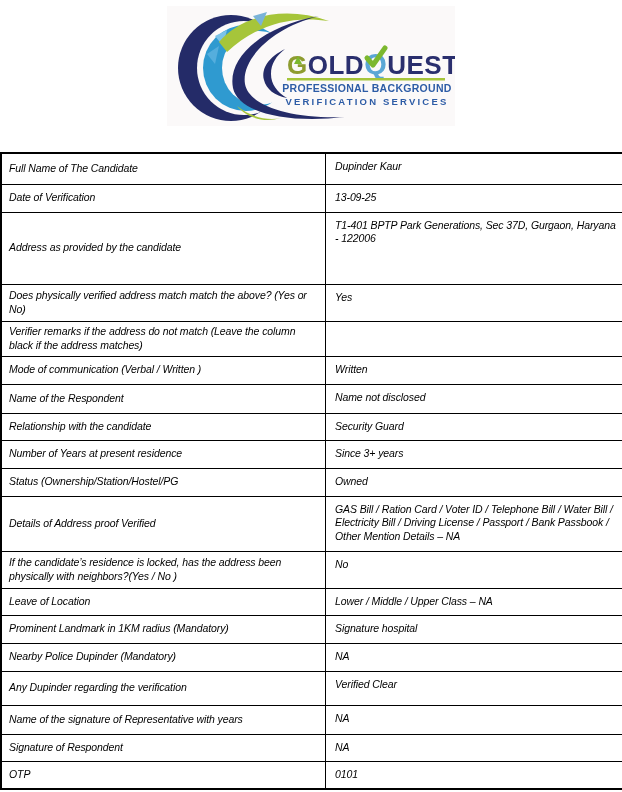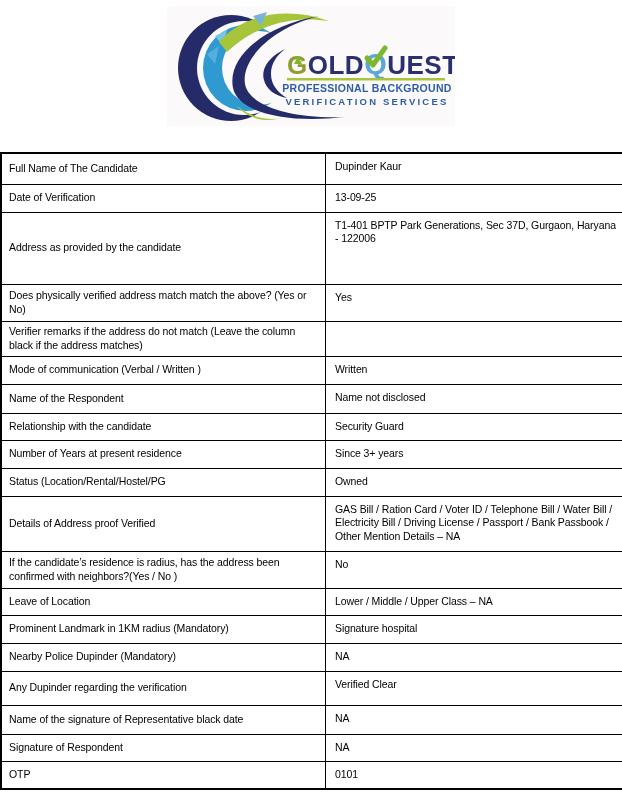--- a/index.html
+++ b/index.html
@@ -37,20 +37,21 @@
     width: 594px;
     margin: 26px auto 0 auto;
     border: 2px solid #000000;
   }
   table.verification td {
     border: 1px solid #000000;
     font-size: 10.5px;
     line-height: 1.3;
     letter-spacing: -0.1px;
     word-wrap: break-word;
+    font-style: italic;
   }
   td.label-cell {
     width: 308px;
     vertical-align: middle;
     padding: 3px 8px 3px 7px;
   }
   td.value-cell {
     width: 286px;
     vertical-align: top;
     padding: 6px 8px 3px 9px;
@@ -131,49 +132,49 @@
       </tr>
       <tr style="height:27px">
         <td class="label-cell">Relationship with the candidate</td>
         <td class="value-cell">Security Guard</td>
       </tr>
       <tr style="height:28px">
         <td class="label-cell">Number of Years at present residence</td>
         <td class="value-cell">Since 3+ years</td>
       </tr>
       <tr style="height:28px">
-        <td class="label-cell">Status (Location/Rental/Hostel/PG</td>
+        <td class="label-cell">Status (Ownership/Station/Hostel/PG</td>
         <td class="value-cell">Owned</td>
       </tr>
       <tr style="height:55px">
         <td class="label-cell">Details of Address proof Verified</td>
         <td class="value-cell">GAS Bill / Ration Card / Voter ID / Telephone Bill / Water Bill / Electricity Bill / Driving License / Passport / Bank Passbook / Other Mention Details – NA</td>
       </tr>
       <tr style="height:37px">
-        <td class="label-cell">If the candidate’s residence is radius, has the address been confirmed with neighbors?(Yes / No )</td>
+        <td class="label-cell">If the candidate’s residence is locked, has the address been physically with neighbors?(Yes / No )</td>
         <td class="value-cell">No</td>
       </tr>
       <tr style="height:27px">
         <td class="label-cell">Leave of Location</td>
         <td class="value-cell">Lower / Middle / Upper Class – NA</td>
       </tr>
       <tr style="height:28px">
         <td class="label-cell">Prominent Landmark in 1KM radius (Mandatory)</td>
         <td class="value-cell">Signature hospital</td>
       </tr>
       <tr style="height:28px">
         <td class="label-cell">Nearby Police Dupinder (Mandatory)</td>
         <td class="value-cell">NA</td>
       </tr>
       <tr style="height:34px">
         <td class="label-cell">Any Dupinder regarding the verification</td>
         <td class="value-cell">Verified Clear</td>
       </tr>
       <tr style="height:29px">
-        <td class="label-cell">Name of the signature of Representative black date</td>
+        <td class="label-cell">Name of the signature of Representative with years</td>
         <td class="value-cell">NA</td>
       </tr>
       <tr style="height:27px">
         <td class="label-cell">Signature of Respondent</td>
         <td class="value-cell">NA</td>
       </tr>
       <tr style="height:28px">
         <td class="label-cell">OTP</td>
         <td class="value-cell">0101</td>
       </tr>

